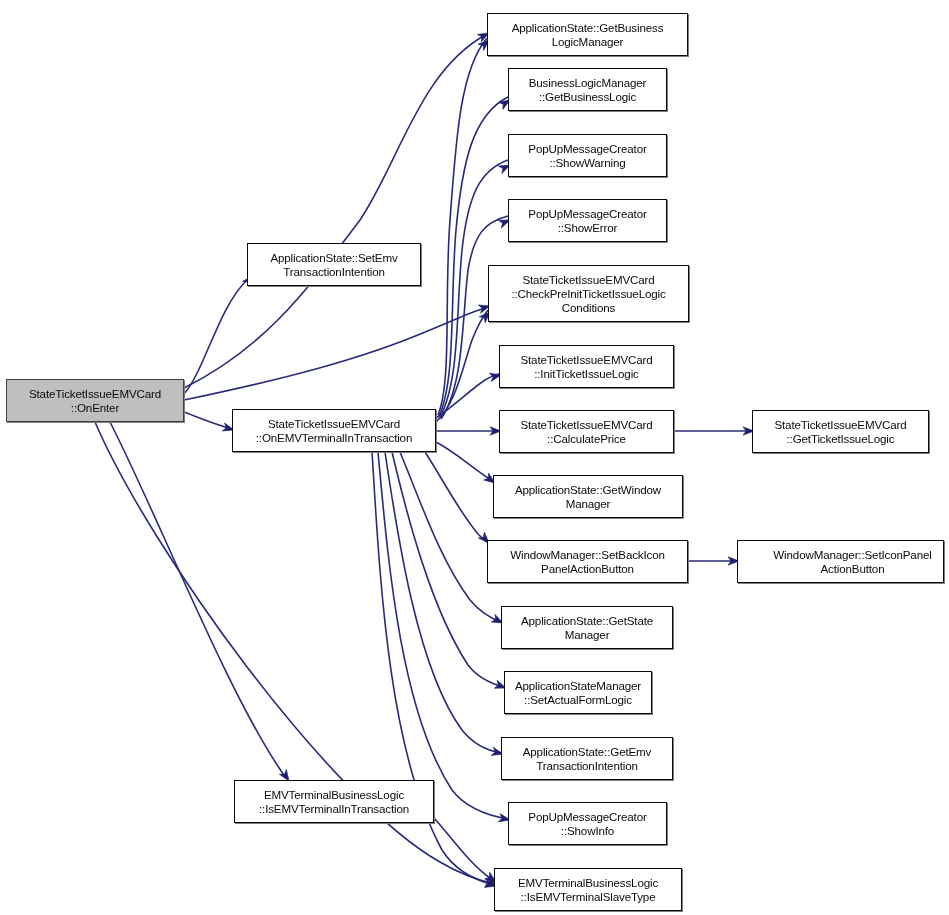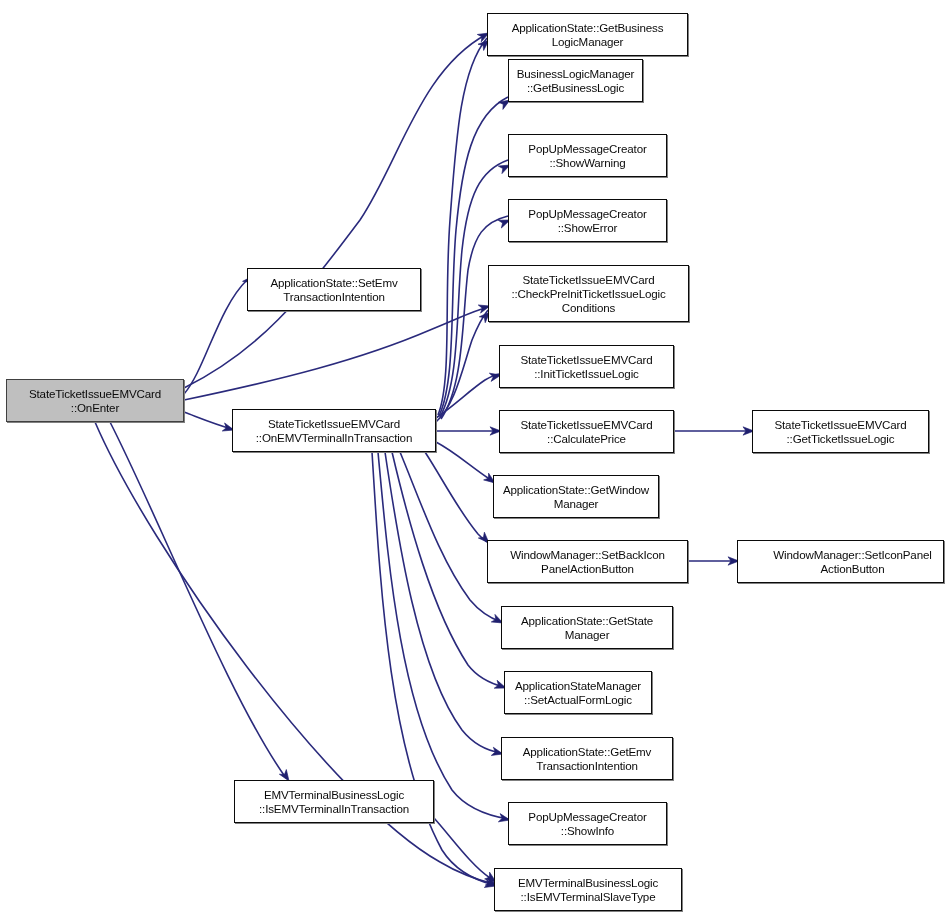--- a/index.html
+++ b/index.html
@@ -110,42 +110,42 @@
         <polygon points="0,0 -11,-4.2 -8,0 -11,4.2" class="arrow-head" transform="translate(510,820) rotate(12)"></polygon>
         <polygon points="0,0 -11,-4.2 -8,0 -11,4.2" class="arrow-head" transform="translate(496,886) rotate(14)"></polygon>
         <polygon points="0,0 -11,-4.2 -8,0 -11,4.2" class="arrow-head" transform="translate(496,882) rotate(36)"></polygon>
         <polygon points="0,0 -11,-4.2 -8,0 -11,4.2" class="arrow-head" transform="translate(754,431) rotate(0)"></polygon>
         <polygon points="0,0 -11,-4.2 -8,0 -11,4.2" class="arrow-head" transform="translate(739,561) rotate(0)"></polygon>
       </g>
   </svg>
   <div id="node-layer">
       <div class="node-box highlight" style="left: 6px; top: 379px; width: 178px; height: 43px;"><span class="node-label">StateTicketIssueEMVCard
 ::OnEnter</span></div>
-      <div class="node-box" style="left: 247px; top: 243px; width: 174px; height: 43px; margin-top: 25px;"><span class="node-label">ApplicationState::SetEmv
+      <div class="node-box" style="left: 247px; top: 243px; width: 174px; height: 43px;"><span class="node-label">ApplicationState::SetEmv
 TransactionIntention</span></div>
       <div class="node-box" style="left: 232px; top: 409px; width: 204px; height: 43px;"><span class="node-label">StateTicketIssueEMVCard
 ::OnEMVTerminalInTransaction</span></div>
       <div class="node-box" style="left: 234px; top: 780px; width: 200px; height: 43px;"><span class="node-label">EMVTerminalBusinessLogic
 ::IsEMVTerminalInTransaction</span></div>
       <div class="node-box" style="left: 487px; top: 13px; width: 201px; height: 43px;"><span class="node-label">ApplicationState::GetBusiness
 LogicManager</span></div>
-      <div class="node-box" style="left: 508px; top: 59px; width: 135px; height: 43px;"><span class="node-label">BusinessLogicManager
+      <div class="node-box" style="left: 508px; top: 68px; width: 159px; height: 43px;"><span class="node-label">BusinessLogicManager
 ::GetBusinessLogic</span></div>
       <div class="node-box" style="left: 508px; top: 134px; width: 159px; height: 43px;"><span class="node-label">PopUpMessageCreator
 ::ShowWarning</span></div>
       <div class="node-box" style="left: 508px; top: 199px; width: 159px; height: 43px;"><span class="node-label">PopUpMessageCreator
 ::ShowError</span></div>
       <div class="node-box" style="left: 488px; top: 265px; width: 201px; height: 57px;"><span class="node-label">StateTicketIssueEMVCard
 ::CheckPreInitTicketIssueLogic
 Conditions</span></div>
       <div class="node-box" style="left: 499px; top: 345px; width: 175px; height: 43px;"><span class="node-label">StateTicketIssueEMVCard
 ::InitTicketIssueLogic</span></div>
       <div class="node-box" style="left: 499px; top: 410px; width: 175px; height: 43px;"><span class="node-label">StateTicketIssueEMVCard
 ::CalculatePrice</span></div>
-      <div class="node-box" style="left: 493px; top: 475px; width: 166px; height: 43px; align-items: center;"><span class="node-label">ApplicationState::GetWindow
+      <div class="node-box" style="left: 493px; top: 475px; width: 190px; height: 43px; align-items: center;"><span class="node-label">ApplicationState::GetWindow
 Manager</span></div>
       <div class="node-box" style="left: 487px; top: 540px; width: 201px; height: 43px;"><span class="node-label">WindowManager::SetBackIcon
 PanelActionButton</span></div>
       <div class="node-box" style="left: 501px; top: 606px; width: 172px; height: 43px;"><span class="node-label">ApplicationState::GetState
 Manager</span></div>
       <div class="node-box" style="left: 504px; top: 671px; width: 148px; height: 43px;"><span class="node-label">ApplicationStateManager
 ::SetActualFormLogic</span></div>
       <div class="node-box" style="left: 501px; top: 737px; width: 172px; height: 43px; align-items: center;"><span class="node-label">ApplicationState::GetEmv
 TransactionIntention</span></div>
       <div class="node-box" style="left: 508px; top: 802px; width: 159px; height: 43px;"><span class="node-label">PopUpMessageCreator

